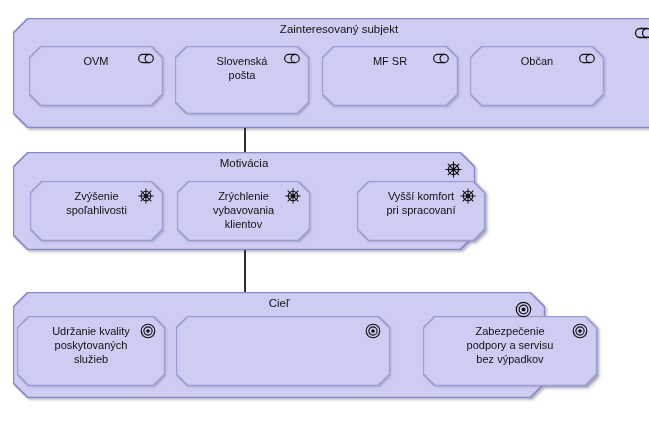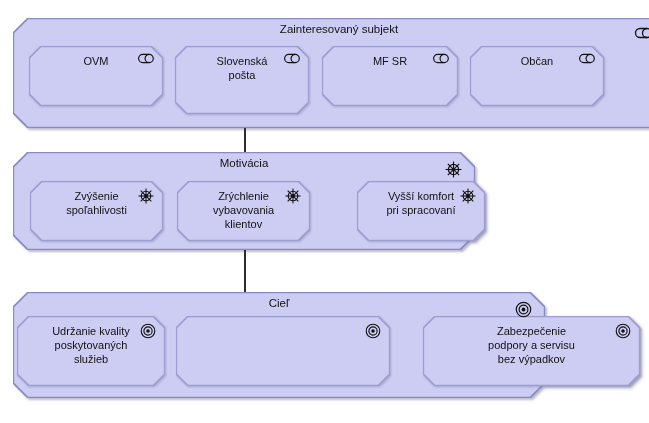--- a/index.html
+++ b/index.html
@@ -209,21 +209,21 @@
         <div class="fillL"></div>
       <span class="i-icn">
         <svg width="16" height="16" viewBox="0 0 17 17">
             <circle cx="8.5" cy="8.5" r="7.2" fill="none" stroke="#111" stroke-width="1.2"></circle>
             <circle cx="8.5" cy="8.5" r="4.4" fill="none" stroke="#111" stroke-width="1.2"></circle>
             <circle cx="8.5" cy="8.5" r="1.9" fill="#111"></circle>
           </svg>
       </span>
     </div>
 
-    <div class="item" style="left:410px;top:24px;width:174px;height:70px;padding-left:43px;">
+    <div class="item" style="left:410px;top:24px;width:174px;height:70px;">
       <div class="edge"></div>
         <div class="fillL"></div>
       <div class="label">Zabezpečenie
 podpory a servisu
 bez výpadkov</div>
       <span class="i-icn">
         <svg width="16" height="16" viewBox="0 0 17 17">
             <circle cx="8.5" cy="8.5" r="7.2" fill="none" stroke="#111" stroke-width="1.2"></circle>
             <circle cx="8.5" cy="8.5" r="4.4" fill="none" stroke="#111" stroke-width="1.2"></circle>
             <circle cx="8.5" cy="8.5" r="1.9" fill="#111"></circle>

